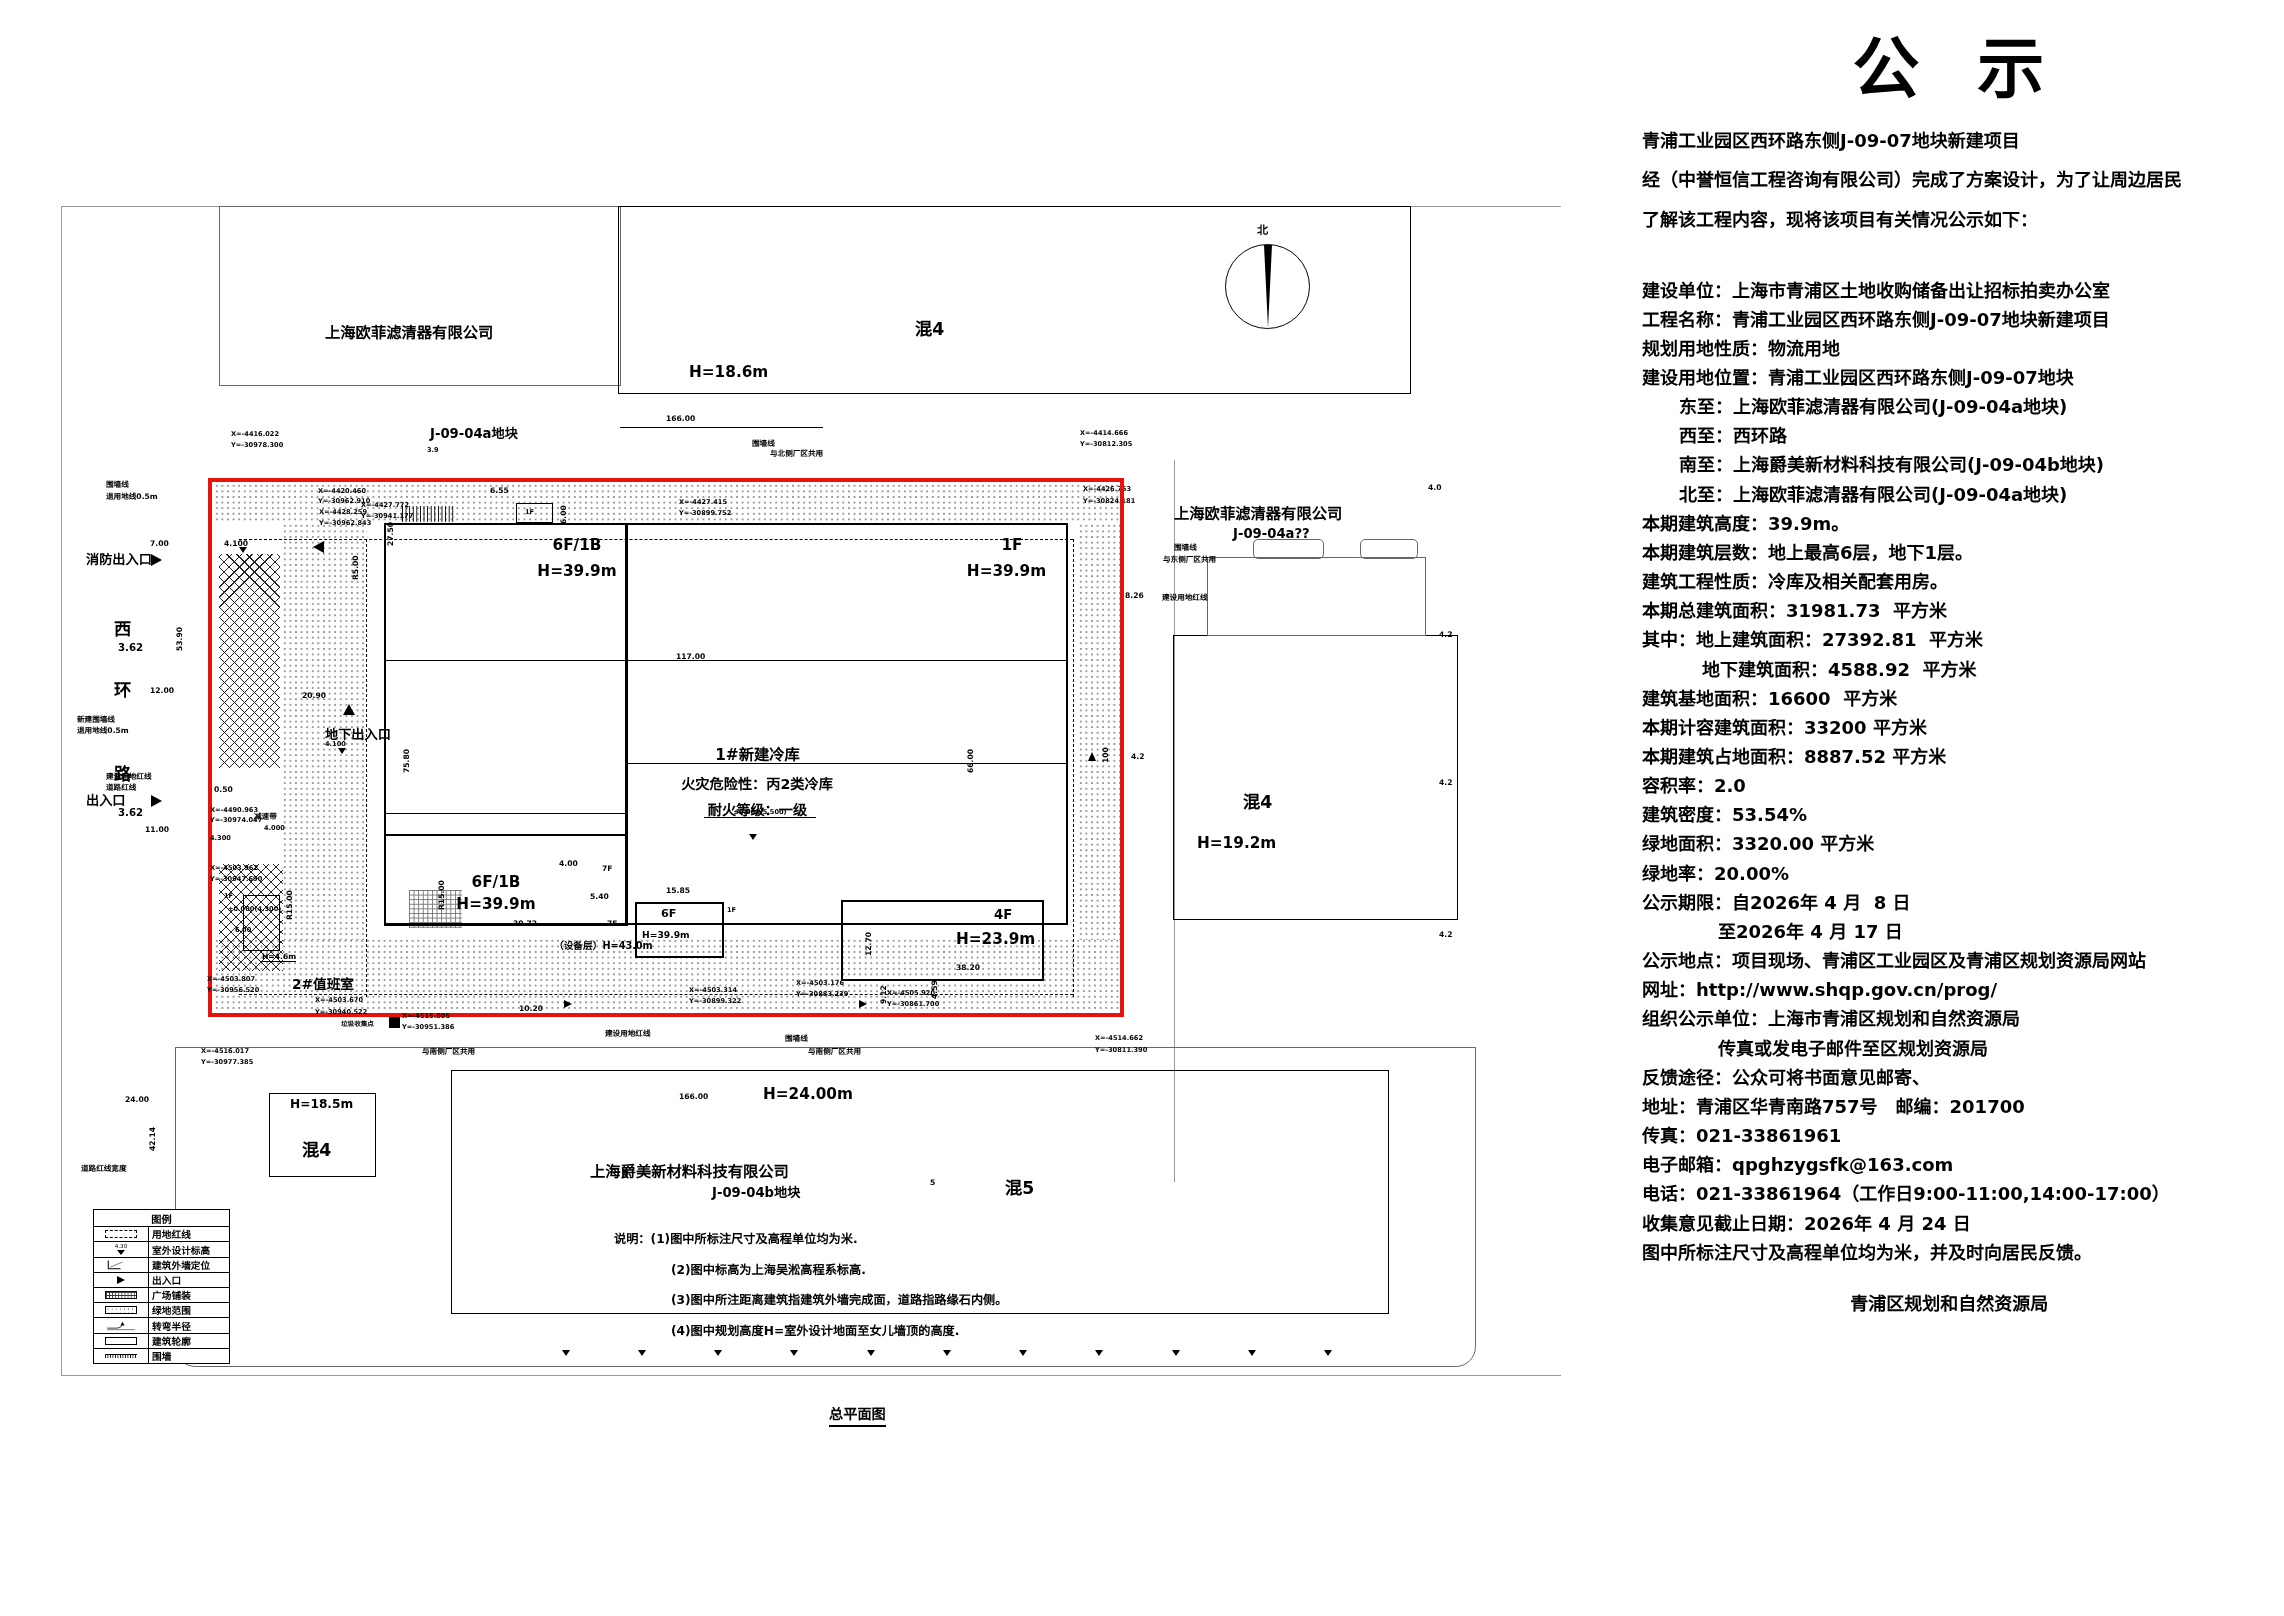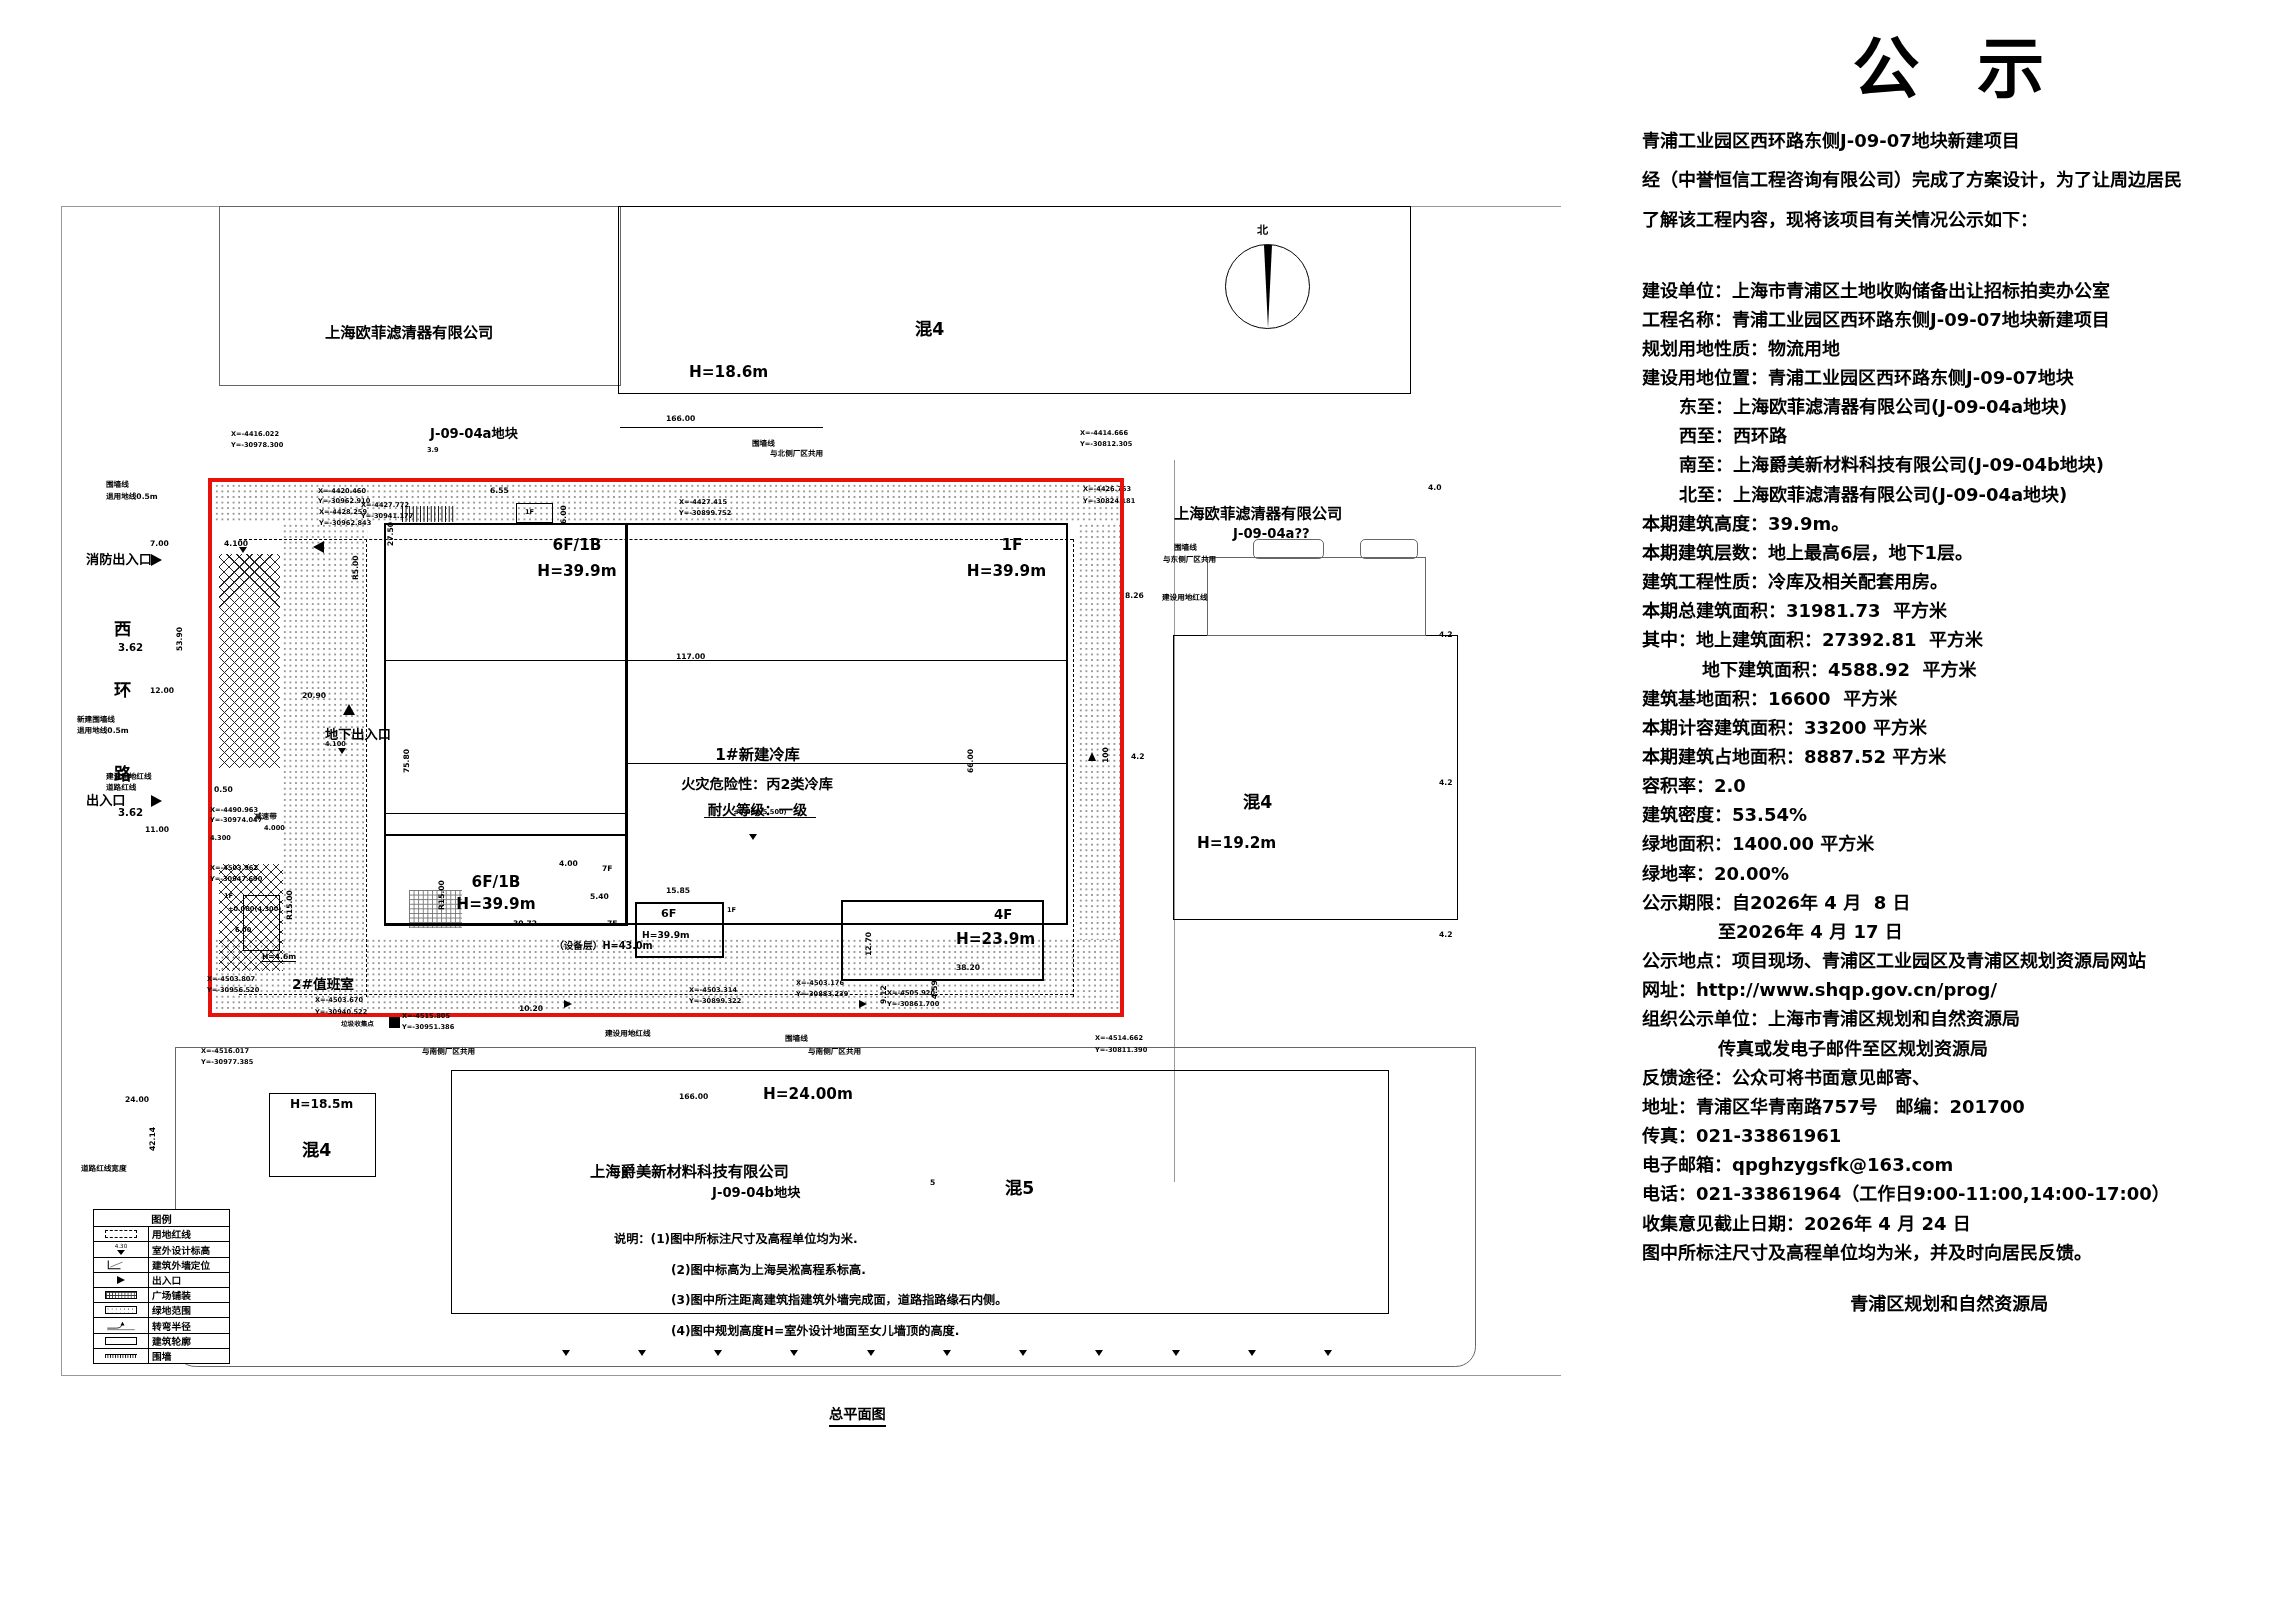--- a/index.html
+++ b/index.html
@@ -473,21 +473,21 @@
       <div class="ntext"><span>本期建筑层数：</span><span>地上最高6层，地下1层。</span></div>
       <div class="ntext"><span>建筑工程性质：</span><span>冷库及相关配套用房。</span></div>
       <div class="ntext"><span>本期总建筑面积：</span><span>31981.73  平方米</span></div>
       <div class="ntext"><span>其中：地上建筑面积：</span><span>27392.81  平方米</span></div>
       <div class="ntext ind2"><span>地下建筑面积：</span><span>4588.92  平方米</span></div>
       <div class="ntext"><span>建筑基地面积：</span><span>16600  平方米</span></div>
       <div class="ntext"><span>本期计容建筑面积：</span><span>33200 平方米</span></div>
       <div class="ntext"><span>本期建筑占地面积：</span><span>8887.52 平方米</span></div>
       <div class="ntext"><span>容积率：</span><span>2.0</span></div>
       <div class="ntext"><span>建筑密度：</span><span>53.54%</span></div>
-      <div class="ntext"><span>绿地面积：</span><span>1400.00 平方米</span></div>
+      <div class="ntext"><span>绿地面积：</span><span>3320.00 平方米</span></div>
       <div class="ntext"><span>绿地率：</span><span>20.00%</span></div>
       <div class="ntext"><span>公示期限：</span><span>自2026年 4 月  8 日</span></div>
       <div class="ntext ind3"><span></span><span>至2026年 4 月 17 日</span></div>
       <div class="ntext"><span>公示地点：</span><span>项目现场、青浦区工业园区及青浦区规划资源局网站</span></div>
       <div class="ntext"><span>网址：</span><span>http://www.shqp.gov.cn/prog/</span></div>
       <div class="ntext"><span>组织公示单位：</span><span>上海市青浦区规划和自然资源局</span></div>
       <div class="ntext ind3"><span></span><span>传真或发电子邮件至区规划资源局</span></div>
       <div class="ntext"><span>反馈途径：</span><span>公众可将书面意见邮寄、</span></div>
       <div class="ntext"><span>地址：</span><span>青浦区华青南路757号　邮编：201700</span></div>
       <div class="ntext"><span>传真：</span><span>021-33861961</span></div>

